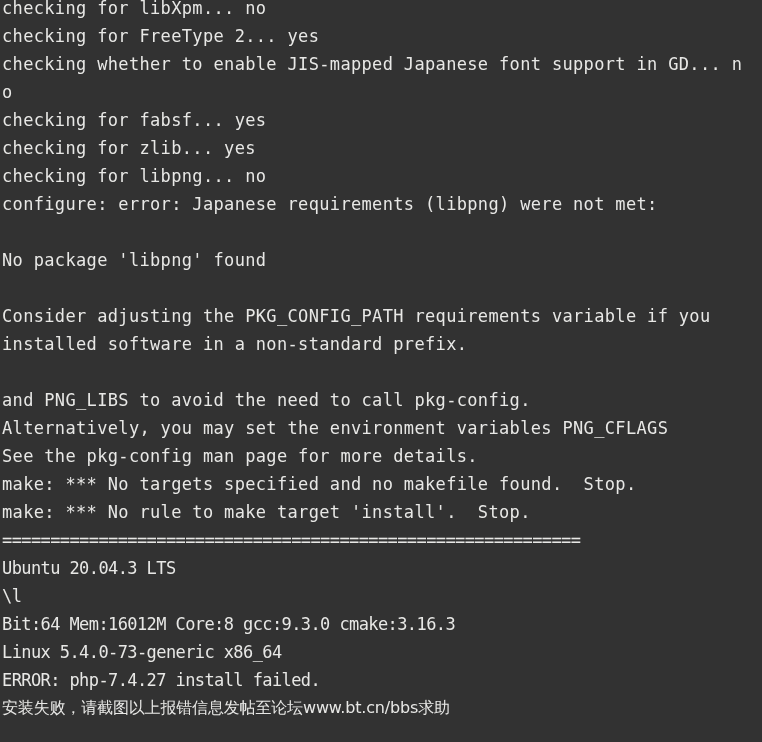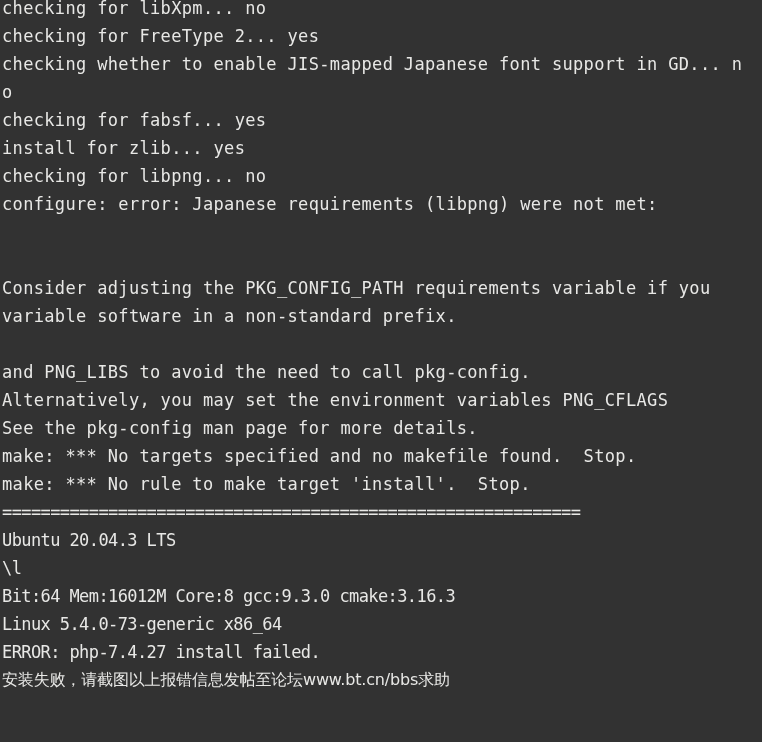--- a/index.html
+++ b/index.html
@@ -59,27 +59,28 @@
 </head>
 <body>
 
 <div id="terminal">
   <div id="scroll">
       <div class="line">checking for libXpm... no</div>
       <div class="line">checking for FreeType 2... yes</div>
       <div class="line">checking whether to enable JIS-mapped Japanese font support in GD... n</div>
       <div class="line">o</div>
       <div class="line">checking for fabsf... yes</div>
-      <div class="line">install for zlib... yes</div>
+      <div class="line">checking for zlib... yes</div>
       <div class="line">checking for libpng... no</div>
       <div class="line">configure: error: Japanese requirements (libpng) were not met:</div>
       <div class="line blank"></div>
+      <div class="line">No package 'libpng' found</div>
       <div class="line blank"></div>
       <div class="line">Consider adjusting the PKG_CONFIG_PATH requirements variable if you</div>
-      <div class="line">variable software in a non-standard prefix.</div>
+      <div class="line">installed software in a non-standard prefix.</div>
       <div class="line blank"></div>
       <div class="line">and PNG_LIBS to avoid the need to call pkg-config.</div>
       <div class="line">Alternatively, you may set the environment variables PNG_CFLAGS</div>
       <div class="line">See the pkg-config man page for more details.</div>
       <div class="line">make: *** No targets specified and no makefile found.  Stop.</div>
       <div class="line">make: *** No rule to make target 'install'.  Stop.</div>
       <div class="line compact">============================================================</div>
       <div class="line compact">Ubuntu 20.04.3 LTS</div>
       <div class="line compact">\l</div>
       <div class="line compact">Bit:64 Mem:16012M Core:8 gcc:9.3.0 cmake:3.16.3</div>

